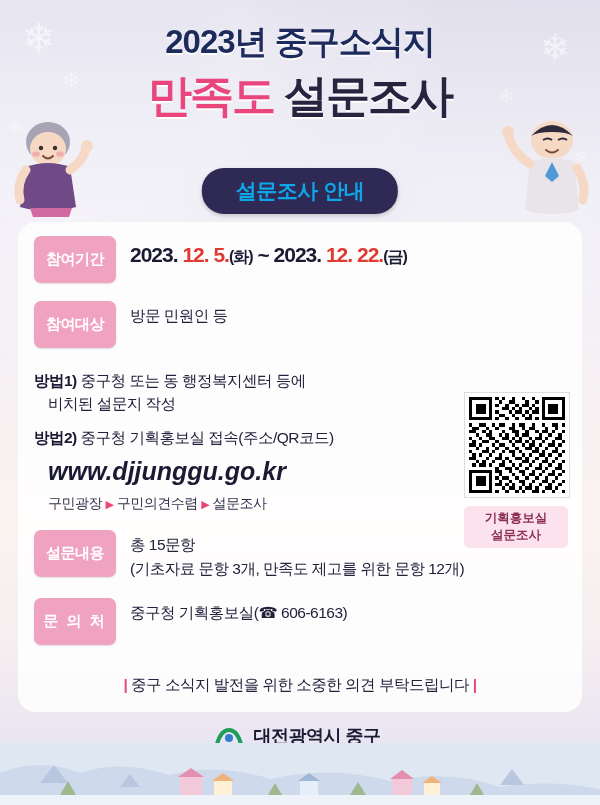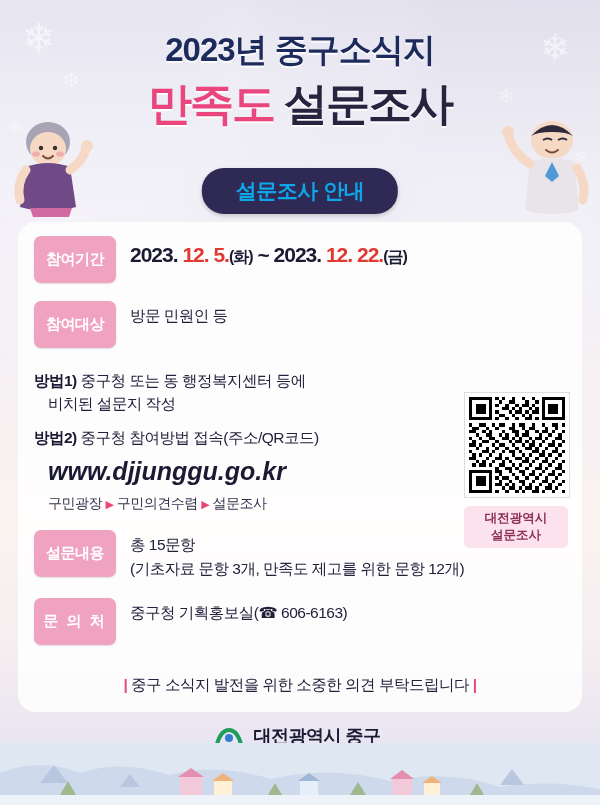--- a/index.html
+++ b/index.html
@@ -12,21 +12,21 @@
   .poster{
     position:absolute;inset:0;
     background:
       radial-gradient(circle at 12% 6%, rgba(255,255,255,.55) 0 18%, rgba(255,255,255,0) 40%),
       radial-gradient(circle at 88% 10%, rgba(255,255,255,.45) 0 16%, rgba(255,255,255,0) 38%),
       linear-gradient(180deg,#c9c6de 0%, #d6d2e6 10%, #e3dfee 22%, #efeaf4 34%, #f7f1f3 50%, #fbf3f0 66%, #f6eef0 80%, #e9e5f2 92%, #dcdaee 100%);
   }
   
   .flake{position:absolute;color:#ffffff;opacity:.55;line-height:1;}
   
-  .header{position:absolute;top:12px;left:0;right:0;height:130px;text-align:center;}
+  .header{position:absolute;top:4px;left:0;right:0;height:130px;text-align:center;}
   .title1{
     margin:0;padding-top:16px;
     font-size:33px;font-weight:bold;color:#1d2a5c;letter-spacing:-1px;
     text-shadow:0 2px 0 rgba(255,255,255,.8);
   }
   .title2{
     margin:2px 0 0 0;
     font-size:44px;font-weight:bold;color:#2a2340;letter-spacing:-2px;
     text-shadow:0 2px 0 rgba(255,255,255,.85);
   }
@@ -153,21 +153,21 @@
         <div class="content">
           <div>방문 민원인 등</div>
         </div>
       </div>
 
       <div class="row" style="margin-bottom:16px;">
         <div class="content" style="padding-right:118px;">
           <div><span class="label-b">방법1)</span><span> 중구청 또는 동 행정복지센터 등에</span></div>
           <div style="margin-left:14px;">비치된 설문지 작성</div>
           <div style="height:10px"></div>
-          <div><span class="label-b">방법2)</span><span> 중구청 참여방법 접속(주소/QR코드)</span></div>
+          <div><span class="label-b">방법2)</span><span> 중구청 기획홍보실 접속(주소/QR코드)</span></div>
           <div class="url" style="margin:4px 0 3px 14px;">www.djjunggu.go.kr</div>
           <div class="path" style="margin-left:14px;">
             <span>구민광장</span>
             <span class="arrow">▶</span>
             <span>구민의견수렴</span>
             <span class="arrow">▶</span>
             <span>설문조사</span>
           </div>
         </div>
       </div>
@@ -420,21 +420,21 @@
             <rect x="11" y="28" width="1" height="1"></rect>
             <rect x="14" y="28" width="1" height="1"></rect>
             <rect x="16" y="28" width="1" height="1"></rect>
             <rect x="19" y="28" width="2" height="1"></rect>
             <rect x="22" y="28" width="1" height="1"></rect>
             <rect x="25" y="28" width="1" height="1"></rect>
             <rect x="28" y="28" width="1" height="1"></rect>
         </g>
       </svg>
       <div class="qrcap">
-        <div>대전광역시</div>
+        <div>기획홍보실</div>
         <div>설문조사</div>
       </div>
     </div>
 
     <div class="note"><span class="bar">|</span><span> 중구 소식지 발전을 위한 소중한 의견 부탁드립니다 </span><span class="bar">|</span></div>
   </div>
 
   <div class="footer">
     <div class="logo-wrap">
       <svg class="logo-mark" viewBox="0 0 34 34">

